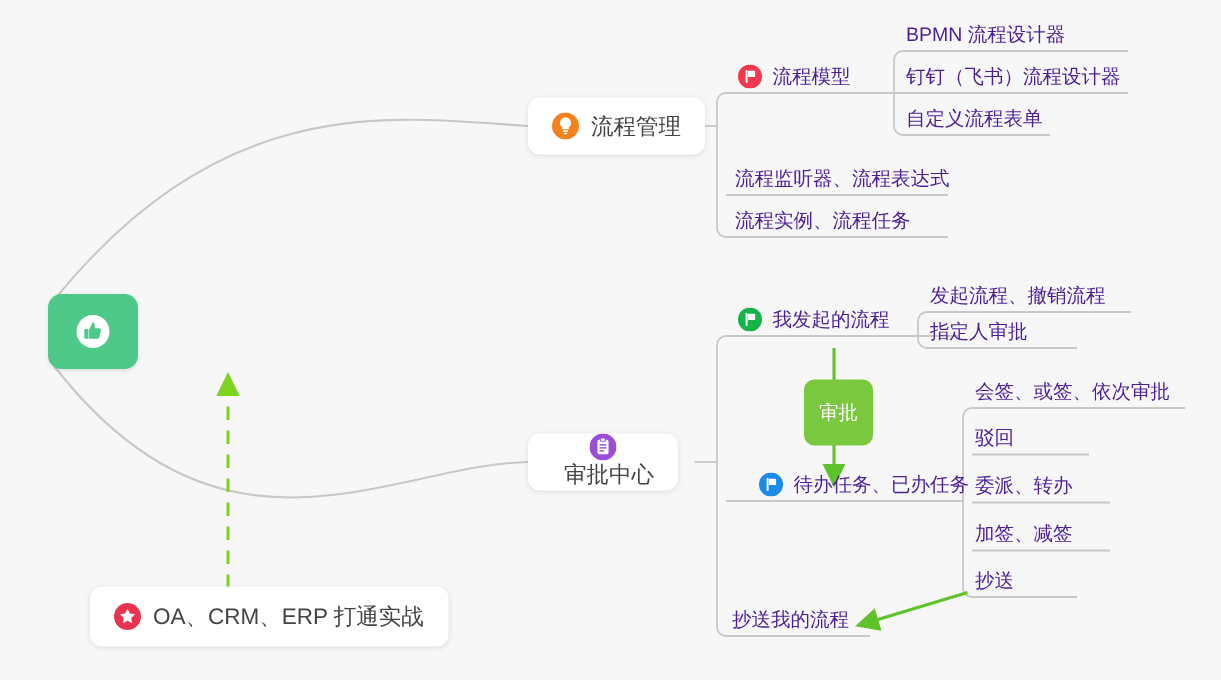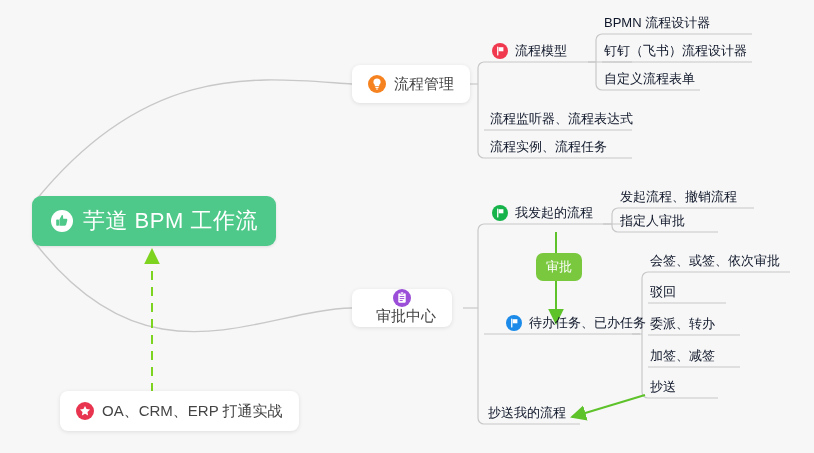--- a/index.html
+++ b/index.html
@@ -56,38 +56,38 @@
     height: 38px;
     box-shadow: 0 1px 4px rgba(0,0,0,0.10);
   }
   .card .label {
     color: #444444;
     font-size: 15px;
     margin-left: 8px;
   }
   
   .plain .label {
-    color: #0f172a;
+    color: #4c1d95;
     font-size: 13px;
   }
   .plain.withicon .label { margin-left: 7px; }
   
   .ico {
     flex: 0 0 auto;
     display: inline-block;
     position: relative;
     border-radius: 50%;
   }
   .ico svg { display: block; }
   
   .chip {
     position: absolute;
     background: #79c83d;
     border-radius: 7px;
-    height: 28px;
+    height: 44px;
     display: flex;
     align-items: center;
     justify-content: center;
     padding: 0 10px;
     z-index: 3;
   }
   .chip .label {
     color: #ffffff;
     font-size: 13px;
   }
@@ -154,21 +154,20 @@
   <div class="node root" style="left:32px; top:196px;">
     <span class="ico">
       <svg width="24" height="24" viewBox="0 0 24 24">
         <circle cx="12" cy="12" r="11" fill="#ffffff"></circle>
         <path d="M9.4 10.6 L11.6 6.4 C11.9 5.8 12.9 5.9 13 6.7 L13.2 9.8 L16.2 9.8
                  C17 9.8 17.5 10.5 17.3 11.2 L16.2 15.6 C16.05 16.3 15.45 16.8 14.7 16.8
                  L9.4 16.8 Z" fill="#4ec98a"></path>
         <rect x="6.2" y="10.4" width="2.8" height="6.4" rx="0.8" fill="#4ec98a"></rect>
       </svg>
     </span>
-    <span class="label">芋道 BPM 工作流</span>
   </div>
 
   <div class="node card" style="left:352px; top:65px;">
     <span class="ico">
       <svg width="18" height="18" viewBox="0 0 18 18">
         <circle cx="9" cy="9" r="9" fill="#f5821f"></circle>
         <path d="M9 3.4 A3.6 3.6 0 0 0 6.8 9.9 L6.8 11.2 L11.2 11.2 L11.2 9.9
                  A3.6 3.6 0 0 0 9 3.4 Z" fill="#ffffff"></path>
         <rect x="7.3" y="11.9" width="3.4" height="1.1" rx="0.5" fill="#ffffff"></rect>
         <rect x="7.8" y="13.5" width="2.4" height="1" rx="0.5" fill="#ffffff"></rect>

